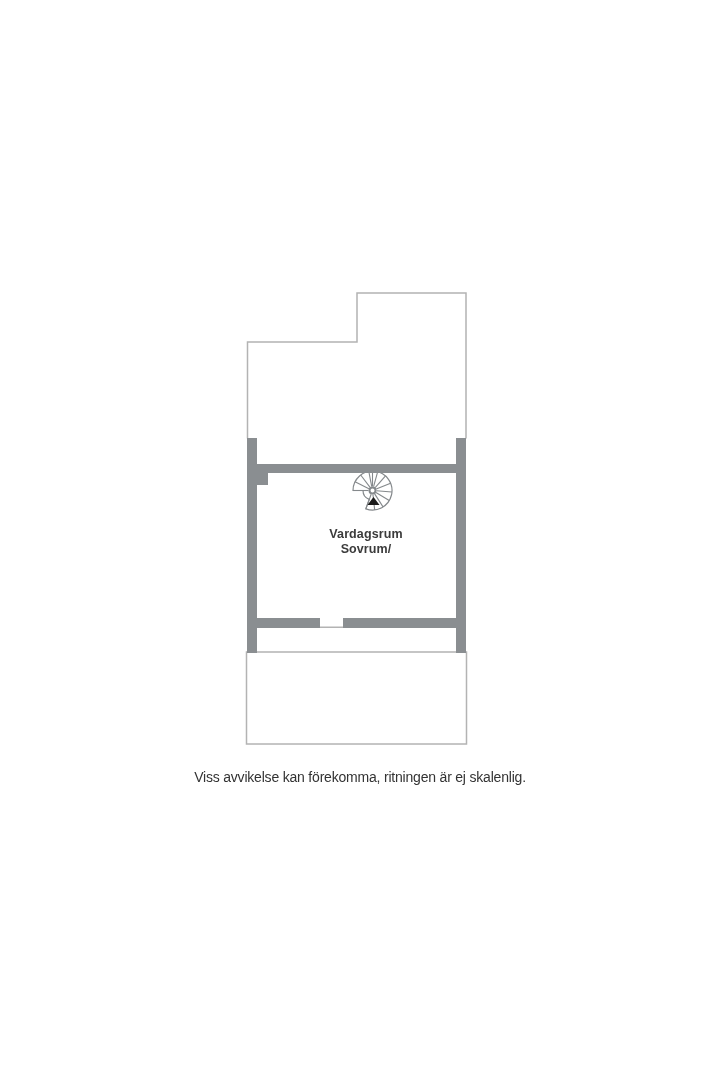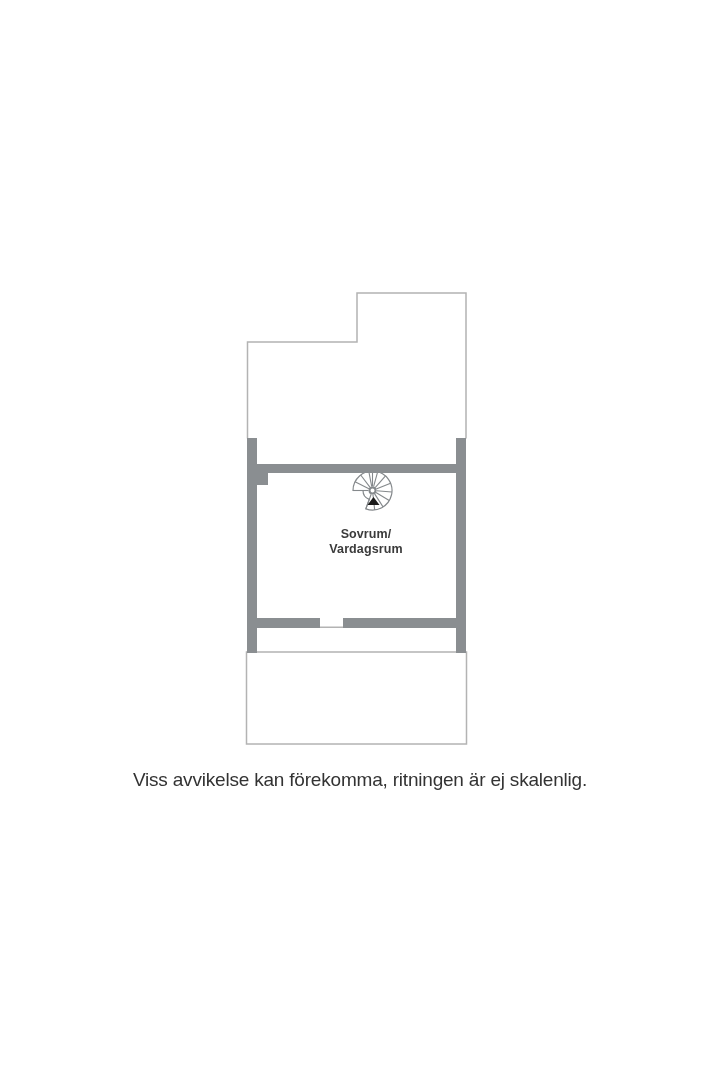--- a/index.html
+++ b/index.html
@@ -33,21 +33,21 @@
     font-weight: 600;
     letter-spacing: 0.1px;
     color: var(--label-text, #3b3b3b);
   }
   .disclaimer {
     position: absolute;
     left: 0;
     top: 769px;
     width: 720px;
     text-align: center;
-    font-size: 19px;
+    font-size: 14px;
     letter-spacing: -0.2px;
     color: var(--disclaimer-text, #333333);
   }
 </style>
 </head>
 <body>
 
 <div class="page">
 
   <svg class="plan-svg" viewBox="0 0 720 1080" xmlns="http://www.w3.org/2000/svg">
@@ -83,19 +83,19 @@
       <rect x="247" y="464" width="218.5" height="9"></rect>
       <rect x="256.5" y="473" width="11.5" height="12"></rect>
       <rect x="247" y="618" width="73" height="10"></rect>
       <rect x="343" y="618" width="122.5" height="10"></rect>
     </g>
 
     <rect class="thin-fill" x="320" y="626.5" width="23" height="1.5"></rect>
   </svg>
 
   <div class="room-label">
+    <div>Vardagsrum</div>
     <div>Sovrum/</div>
-    <div>Vardagsrum</div>
   </div>
 
   <div class="disclaimer">Viss avvikelse kan förekomma, ritningen är ej skalenlig.</div>
 
 </div>
 
 </body></html>

